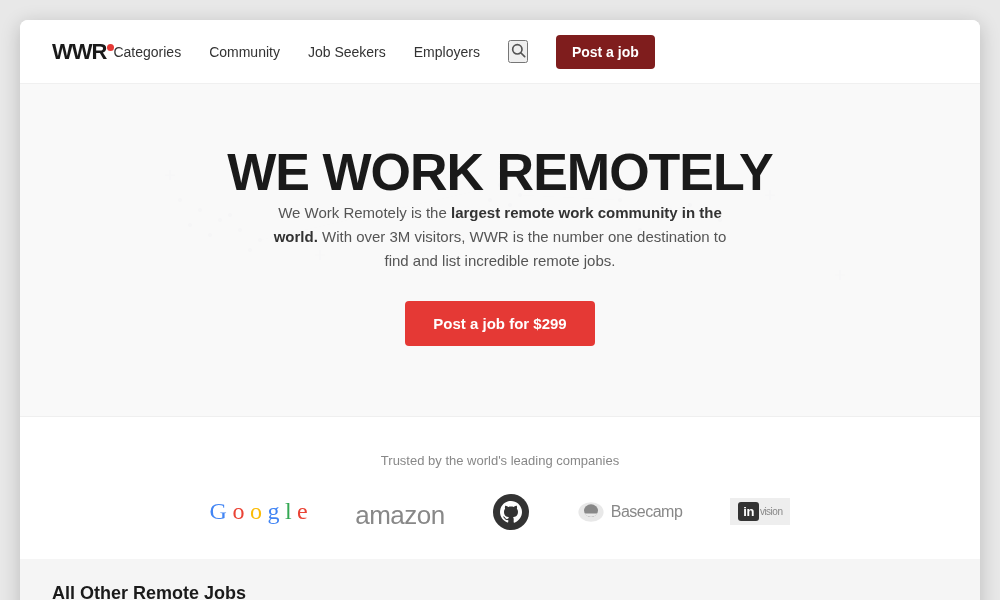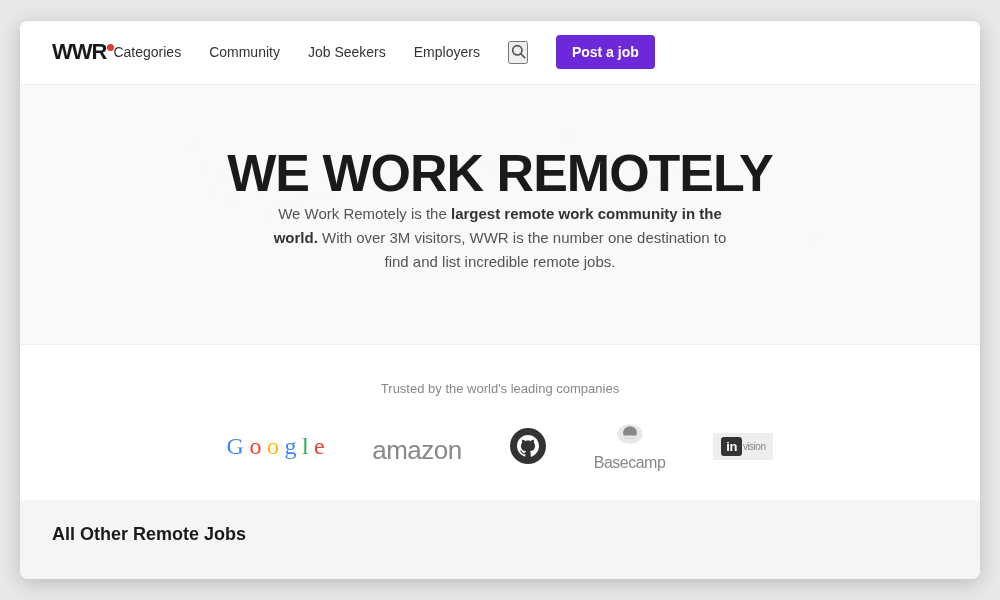--- a/index.html
+++ b/index.html
@@ -58,21 +58,21 @@
       text-decoration: none;
       cursor: pointer;
     }
     .search-icon-btn {
       cursor: pointer;
       color: #555;
       font-size: 16px;
       line-height: 1;
     }
     .post-job-btn {
-      background: #6d28d9;
+      background: #7f1d1d;
       color: #fff;
       border: none;
       border-radius: 4px;
       padding: 9px 16px;
       font-size: 14px;
       font-weight: 600;
       cursor: pointer;
       white-space: nowrap;
     }
 
@@ -157,21 +157,21 @@
       color: #aaa;
       font-weight: 400;
       letter-spacing: -0.5px;
       display: flex;
       align-items: center;
       gap: 6px;
     }
     .company-logo.google { font-family: Georgia, serif; font-size: 24px; }
     .company-logo.amazon { font-family: Georgia, serif; font-size: 26px; font-weight: 400; margin-top: 8px; }
     .company-logo.github {}
-    .company-logo.basecamp { font-size: 18px; flex-direction: column; }
+    .company-logo.basecamp { font-size: 18px; }
     .company-logo.invision { font-size: 18px; }
 
     
     .github-circle {
       width: 36px;
       height: 36px;
       background: #333;
       border-radius: 50%;
       display: flex;
       align-items: center;
@@ -268,20 +268,23 @@
             <line x1="745" y1="85" x2="755" y2="85"></line>
           <line x1="820" y1="160" x2="820" y2="170"></line>
             <line x1="815" y1="165" x2="825" y2="165"></line>
         </g>
       </svg>
     </div>
     <h1 class="hero-title">WE WORK REMOTELY</h1>
     <p class="hero-subtitle">
       <span>We Work Remotely is the </span><strong>largest remote work community in the world.</strong><span> With over 3M visitors, WWR is the number one destination to find and list incredible remote jobs.</span>
     </p>
+    <div class="hero-cta">
+      <button class="hero-cta-btn">Post a job for $299</button>
+    </div>
   </section>
 
   <div class="trusted-section">
     <p class="trusted-label">Trusted by the world's leading companies</p>
     <div class="company-logos">
       <div class="company-logo google">
         <span style="color:#4285F4;font-weight:400;font-family:Georgia,serif;font-size:24px;">G</span>
           <span style="color:#EA4335;font-weight:400;font-family:Georgia,serif;font-size:24px;">o</span>
           <span style="color:#FBBC05;font-weight:400;font-family:Georgia,serif;font-size:24px;">o</span>
           <span style="color:#4285F4;font-weight:400;font-family:Georgia,serif;font-size:24px;">g</span>

